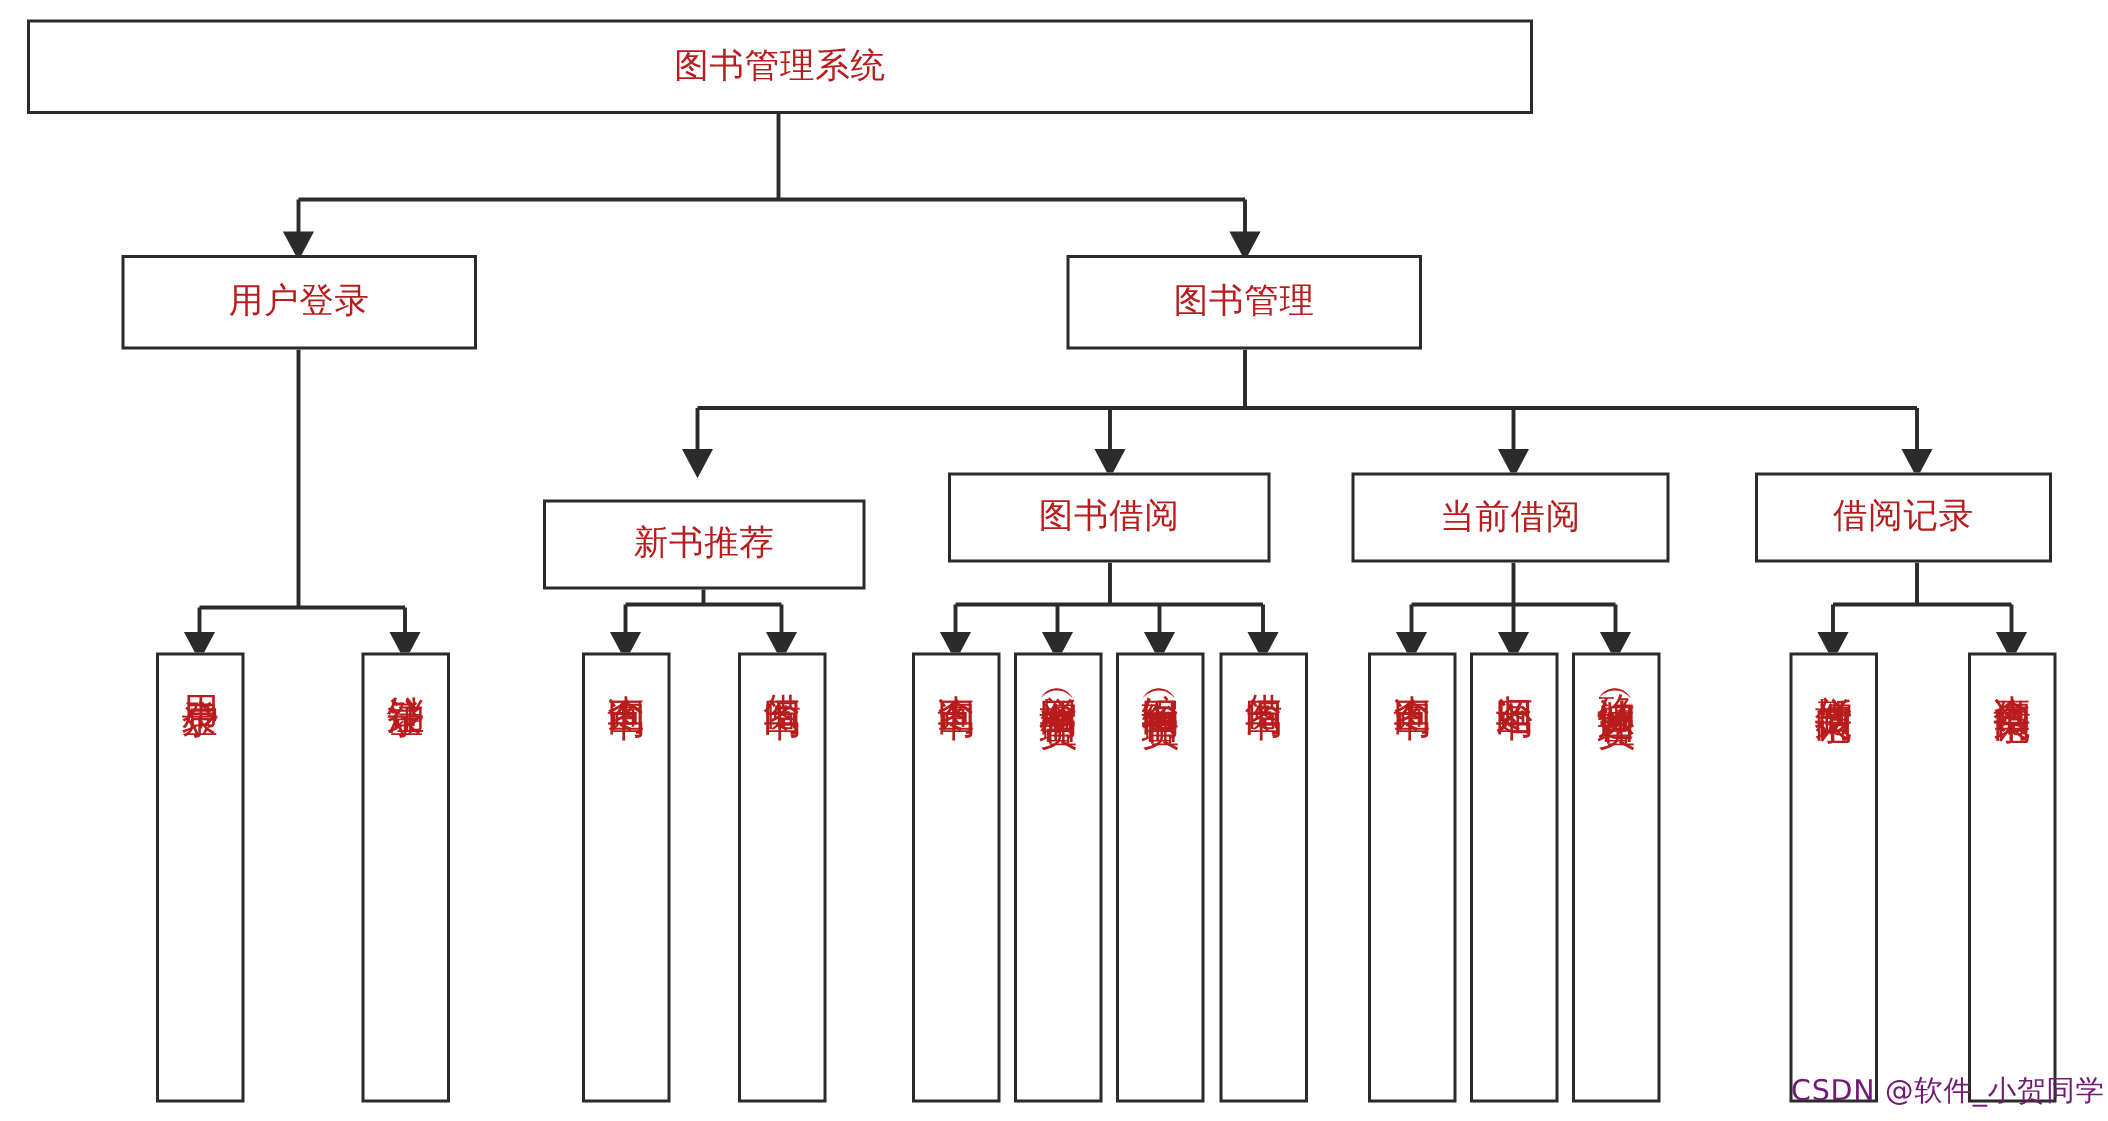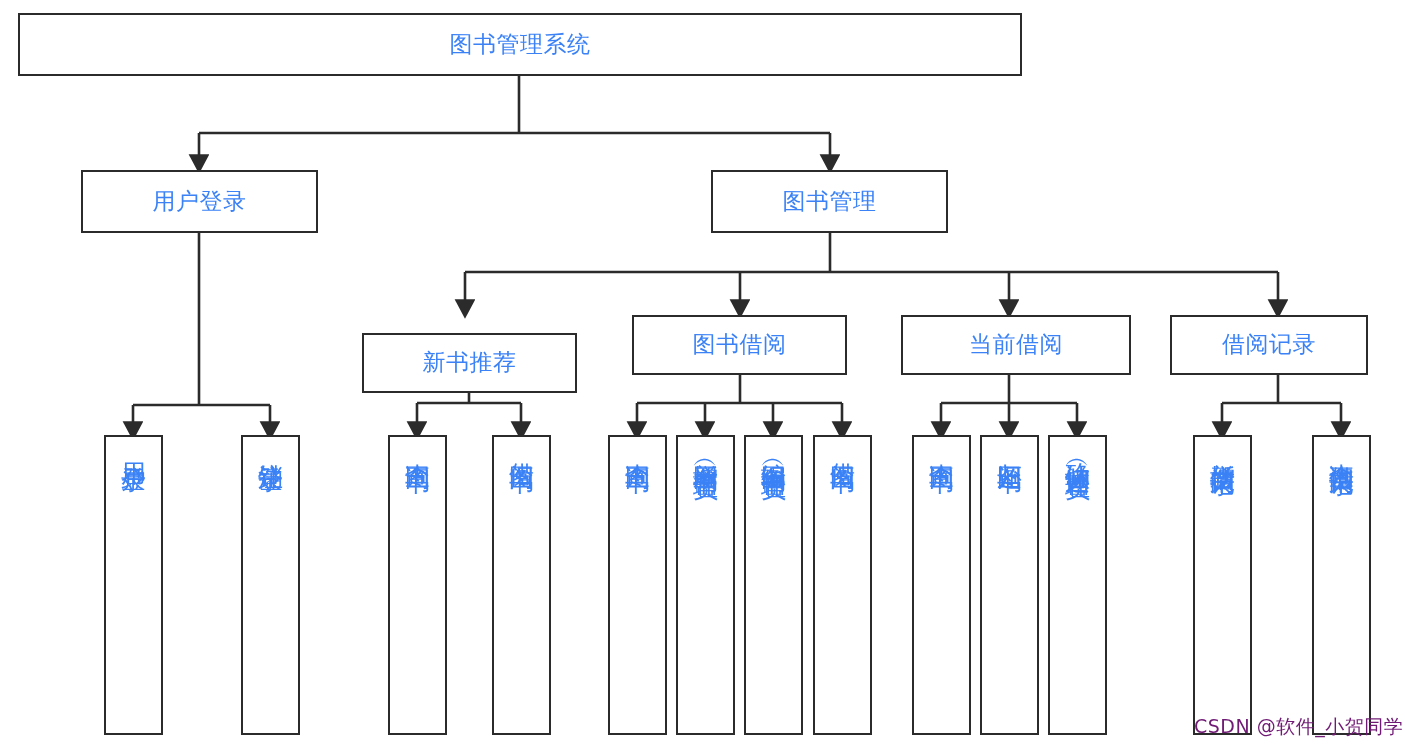--- a/index.html
+++ b/index.html
@@ -27,21 +27,21 @@
     pointer-events: none;
   }
   .node {
     position: absolute;
     box-sizing: border-box;
     background: #ffffff;
     border: 2.5px solid #2b2b2b;
     display: flex;
     align-items: center;
     justify-content: center;
-    color: #3b82f6;
+    color: #b91c1c;
     z-index: 2;
   }
   .node .label {
     display: block;
     text-align: center;
     line-height: 1.18;
     letter-spacing: 0.5px;
   }
   
   .node.horiz .label {
@@ -142,21 +142,21 @@
   </div>
 
   <div class="node horiz" style="left:362px; top:333px; width:215px; height:60px;">
     <span class="label">新书推荐</span>
   </div>
 
   <div class="node horiz" style="left:632px; top:315px; width:215px; height:60px;">
     <span class="label">图书借阅</span>
   </div>
 
-  <div class="node horiz" style="left:901px; top:315px; width:230px; height:60px;font-family:Liberation Serif, serif;">
+  <div class="node horiz" style="left:901px; top:315px; width:212px; height:60px;font-family:Liberation Serif, serif;">
     <span class="label">当前借阅</span>
   </div>
 
   <div class="node horiz" style="left:1170px; top:315px; width:198px; height:60px;">
     <span class="label">借阅记录</span>
   </div>
 
   <div class="node vert" style="left:104px; top:435px; width:59px; height:300px;">
     <span class="label">用户登录</span>
   </div>

